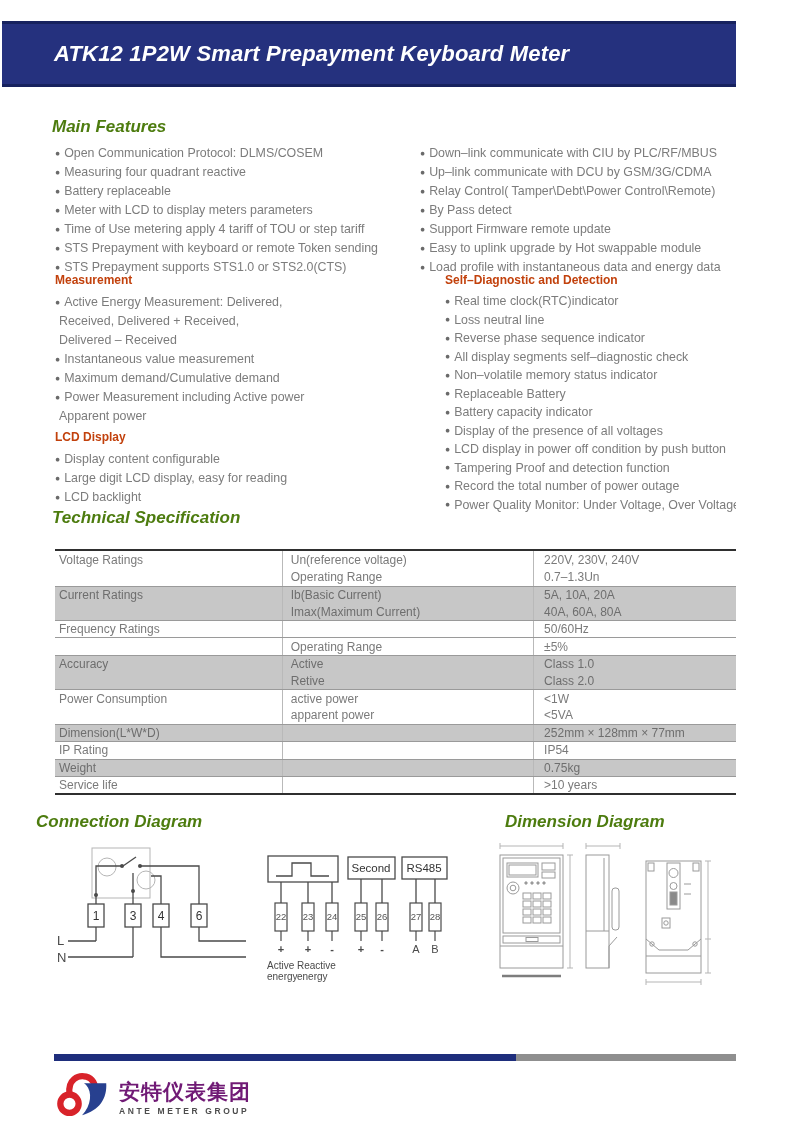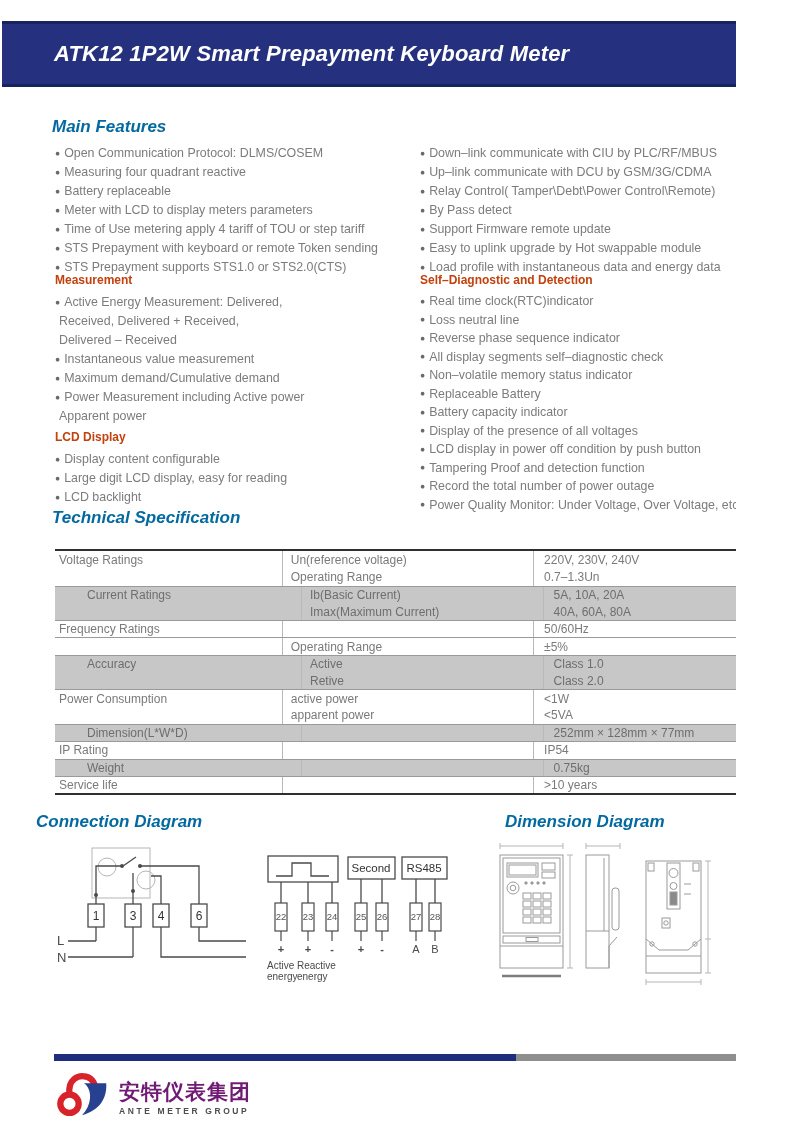--- a/index.html
+++ b/index.html
@@ -6,34 +6,34 @@
   .page{position:relative;width:736px;height:1131px;background:#ffffff;overflow:hidden;
         font-family:"Liberation Sans", sans-serif;}
   .abs{position:absolute;}
 
   
   .band{position:absolute;left:2px;right:0;top:21px;height:60px;background:#25317e;
         border-top:3px solid #17225e;border-bottom:3px solid #17225e;display:flex;align-items:center;}
   .band h1{margin:0 0 0 52px;color:#ffffff;font-size:22px;font-style:italic;font-weight:bold;letter-spacing:0.2px;}
 
   
-  .h-blue{color:#0369a1;font-size:17px;font-weight:bold;font-style:italic;}
+  .h-blue{color:#4d7c0f;font-size:17px;font-weight:bold;font-style:italic;}
   .h-gray{color:#c2410c;font-size:12px;font-weight:bold;margin:0 0 6px 0;}
 
   
   .list{width:100%;}
   .li{line-height:18px;font-size:12.4px;color:#7c7c7c;white-space:nowrap;}
   .li .dot{font-size:8.5px;color:#6a6a6a;margin-right:4px;position:relative;top:-1.5px;}
   .tight .li{line-height:17.5px;}
 
   
   .spec{border-top:2px solid #2f2f2f;border-bottom:2px solid #2f2f2f;}
   .t-row{display:flex;height:17.3px;align-items:center;box-sizing:border-box;
          font-size:12px;color:#7a7a7a;gap:37px;}
-  .t-row.shade{background:#c7c7c7;color:#6e6e6e;padding-left:28px;}
+  .t-row.shade{background:#c7c7c7;color:#6e6e6e;}
   .t-row.sep{border-top:1px solid #9a9a9a;}
   .t-row .c1{width:213px;padding-left:4px;box-sizing:border-box;}
   .t-row .c2{width:240px;padding-left:8px;box-sizing:border-box;border-left:1px solid #b9b9b9;height:100%;display:flex;align-items:center;}
   .t-row .c3{width:237px;padding-left:10px;box-sizing:border-box;border-left:1px solid #b9b9b9;height:100%;display:flex;align-items:center;}
 
   
   .bar{position:absolute;left:54px;top:1054px;width:685px;height:7px;display:flex;}
   .bar .b1{width:462px;height:100%;background:#1e2e7c;}
   .bar .b2{flex:1;height:100%;background:#8f8f8f;}
   .logo{position:absolute;left:55px;top:1071px;display:flex;align-items:flex-start;}
@@ -101,21 +101,21 @@
         <div class="li"><span class="dot">●</span><span>Instantaneous value measurement</span></div>
 
         <div class="li"><span class="dot">●</span><span>Maximum demand/Cumulative demand</span></div>
 
         <div class="li"><span class="dot">●</span><span>Power Measurement including Active power</span></div>
 
         <div class="li"><span class="dot"></span><span>Apparent power</span></div>
       </div>
   </div>
 
-  <div class="abs" style="left:420px;top:273px;width:340px;">
+  <div class="abs" style="left:445px;top:273px;width:340px;">
     <div class="h-gray">Self–Diagnostic and Detection</div>
     <div class="list tight">
 
         <div class="li"><span class="dot">●</span><span>Real time clock(RTC)indicator</span></div>
 
         <div class="li"><span class="dot">●</span><span>Loss neutral line</span></div>
 
         <div class="li"><span class="dot">●</span><span>Reverse phase sequence indicator</span></div>
 
         <div class="li"><span class="dot">●</span><span>All display segments self–diagnostic check</span></div>

